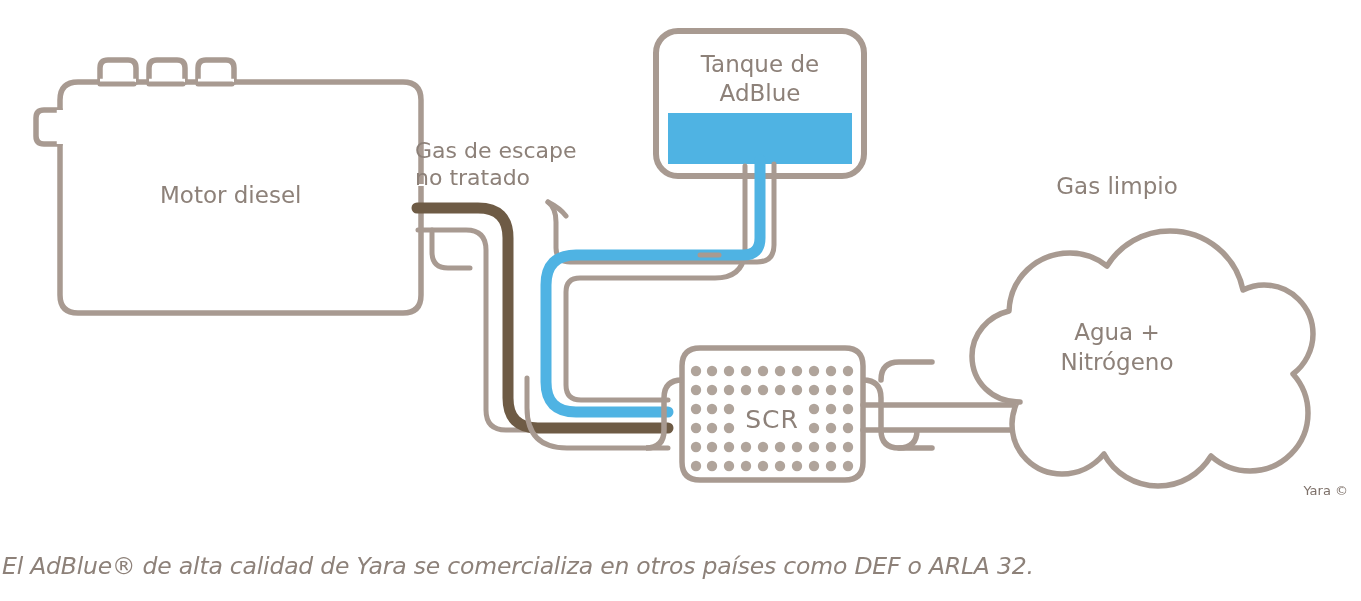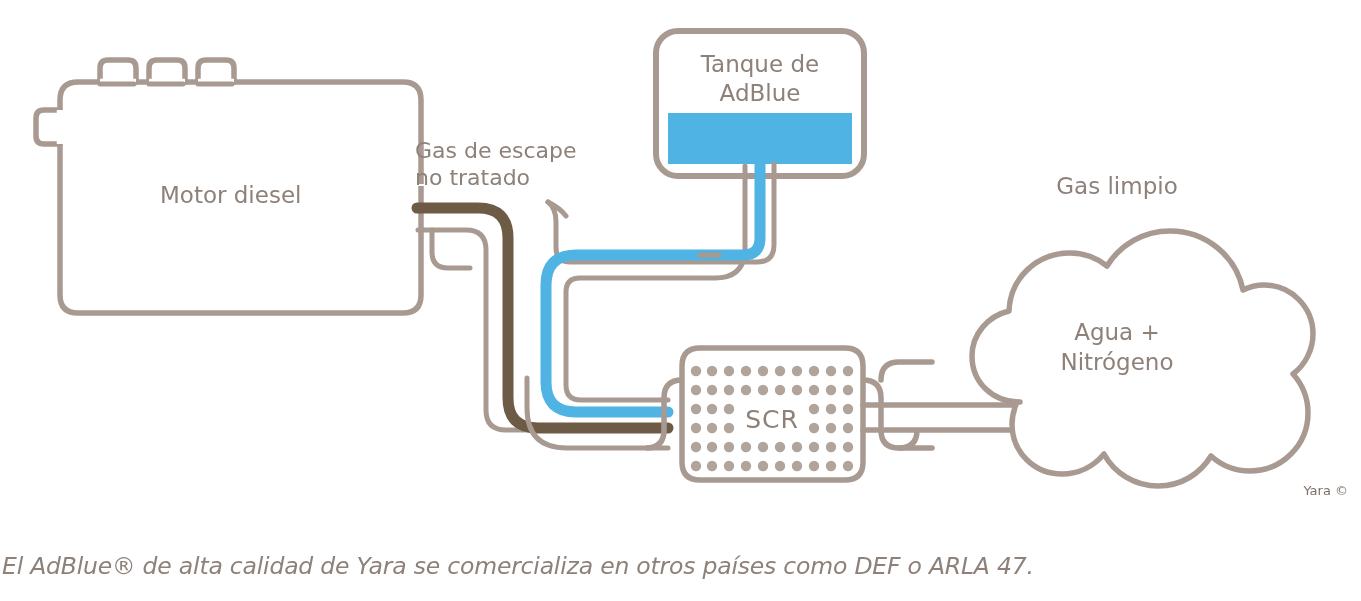--- a/index.html
+++ b/index.html
@@ -217,15 +217,15 @@
                Z" fill="#ffffff" stroke="#a89a91" stroke-width="5.5" stroke-linejoin="round"></path>
     </g>
 
     <text class="lbl lbl-22" x="1117" y="194" text-anchor="middle">Gas limpio</text>
     <text class="lbl lbl-22" x="1117" y="340" text-anchor="middle">Agua +</text>
     <text class="lbl lbl-22" x="1117" y="370" text-anchor="middle">Nitrógeno</text>
 
     <text class="lbl lbl-credit" x="1348" y="495" text-anchor="end">Yara ©</text>
   </svg>
 
-  <div class="caption-text">El AdBlue® de alta calidad de Yara se comercializa en otros países como DEF o ARLA 47.</div>
+  <div class="caption-text">El AdBlue® de alta calidad de Yara se comercializa en otros países como DEF o ARLA 32.</div>
 
 </div>
 
 </body></html>

